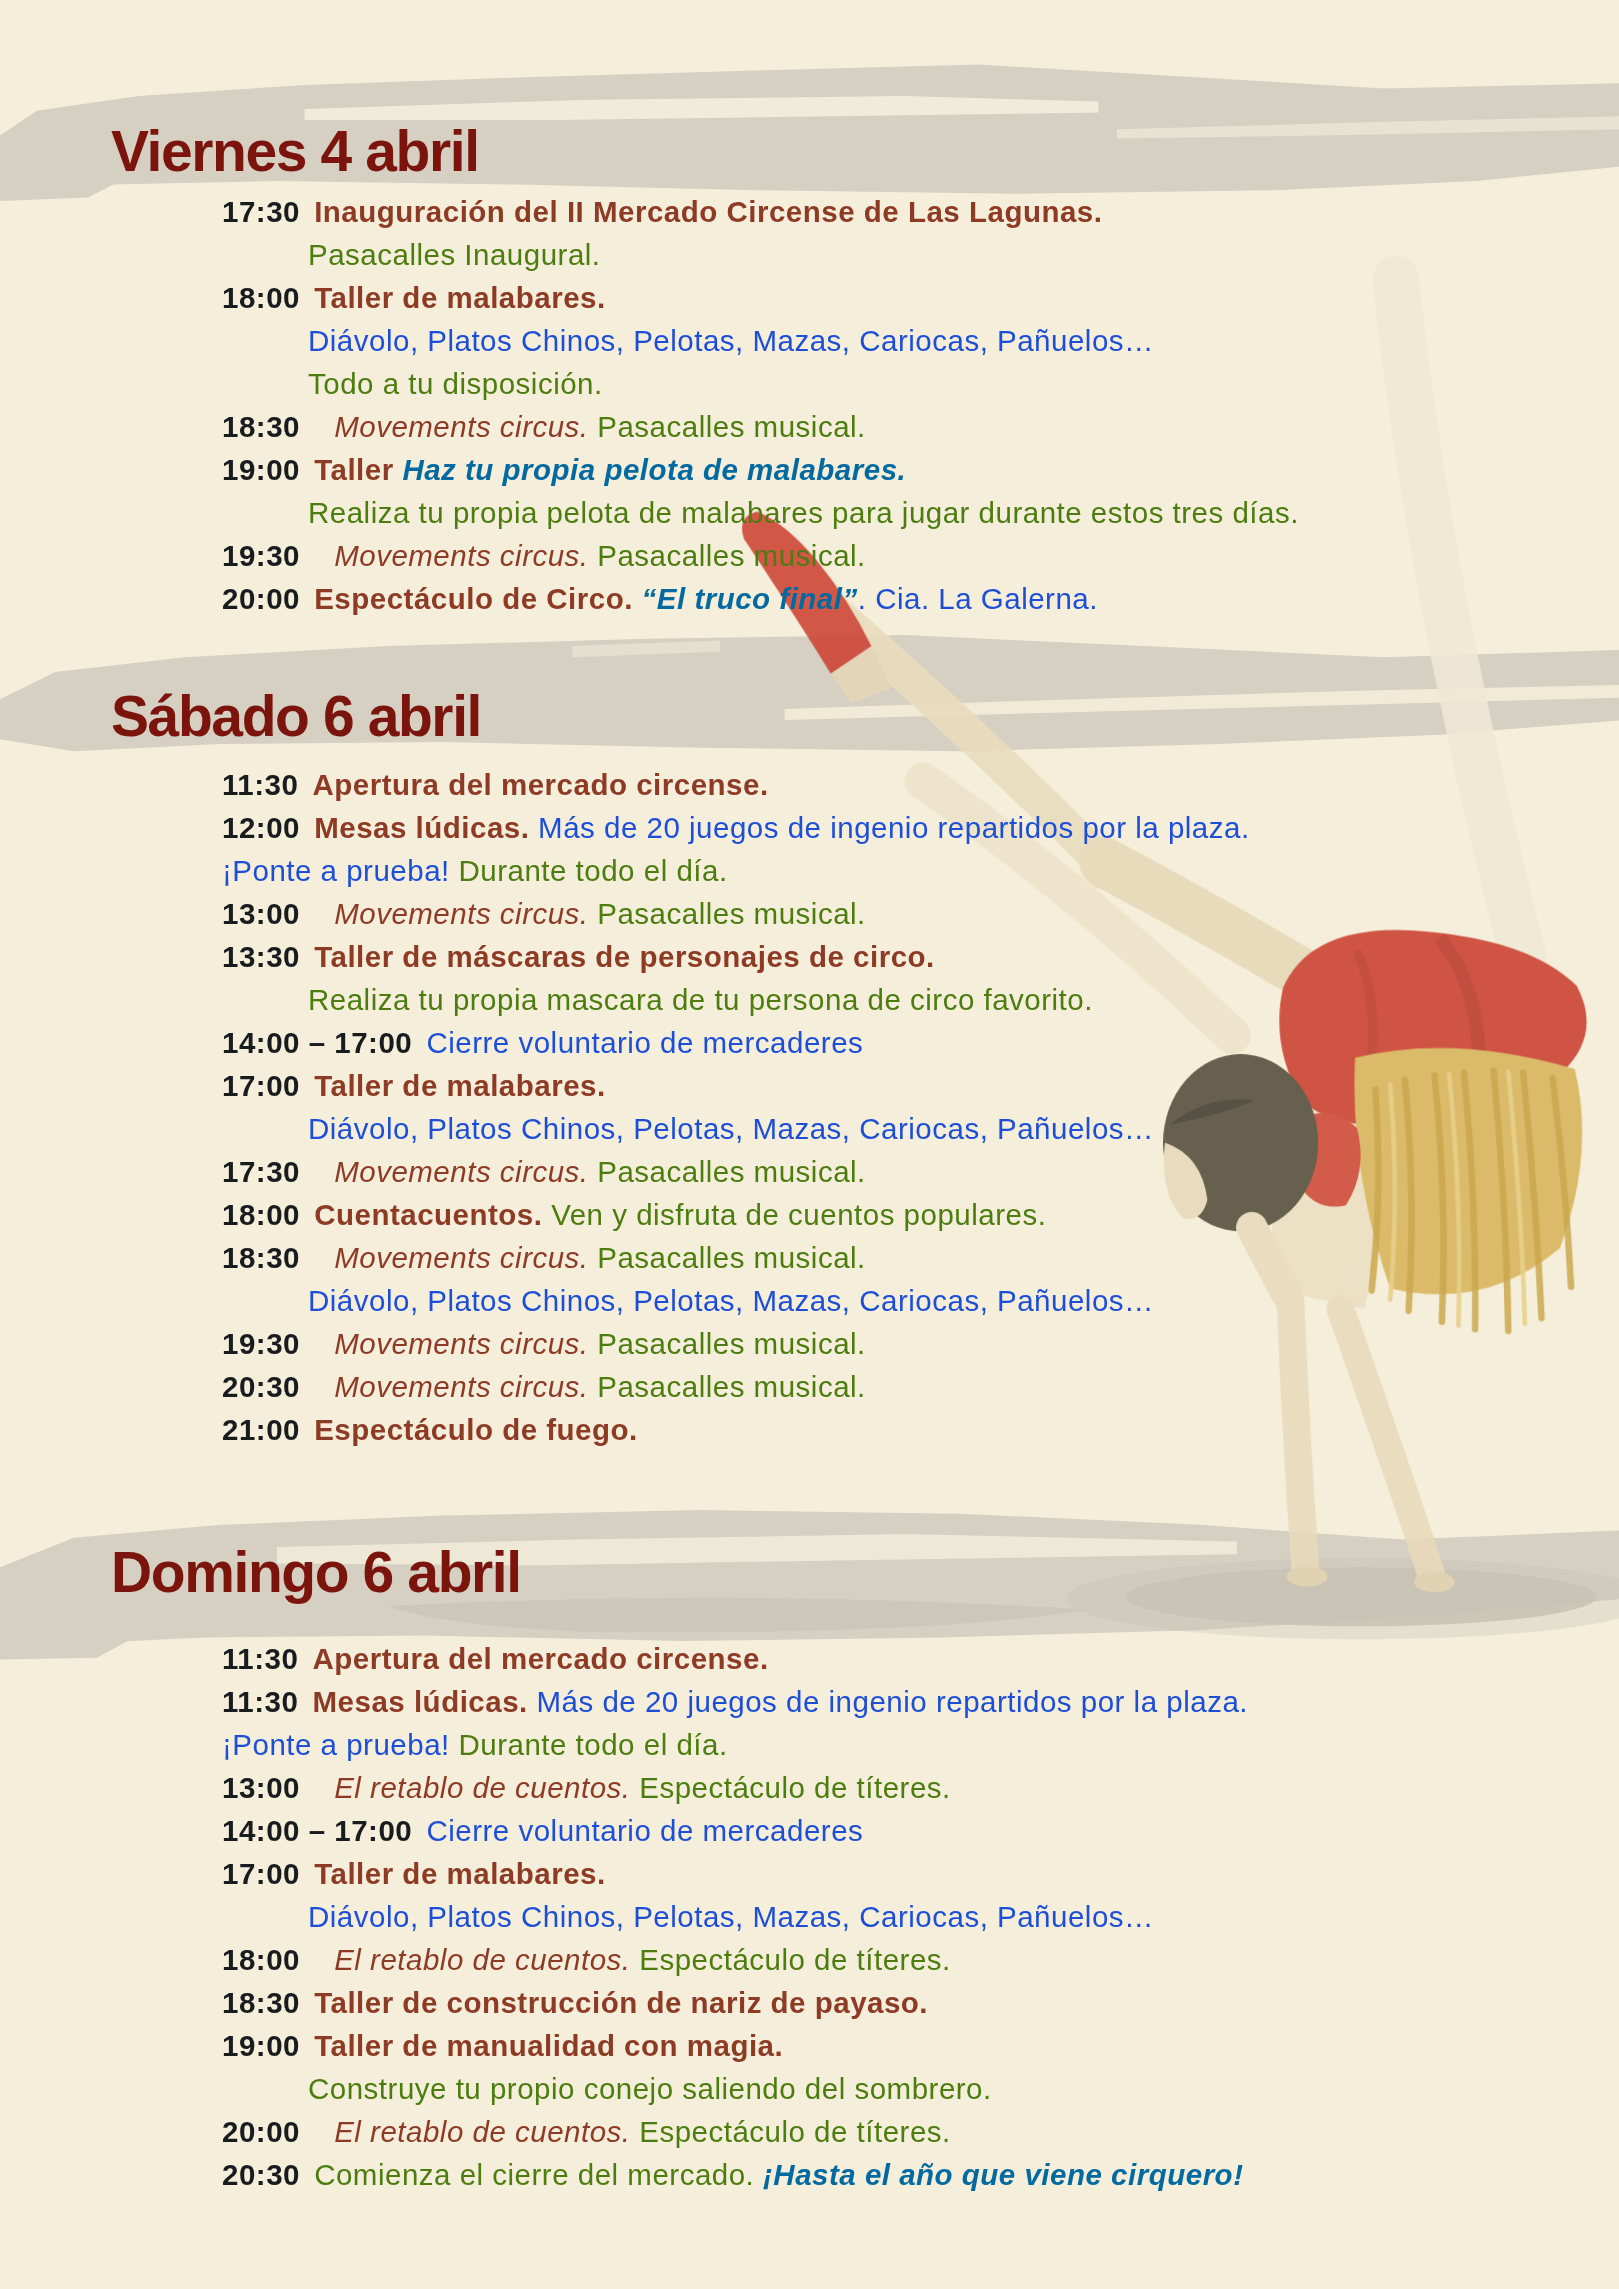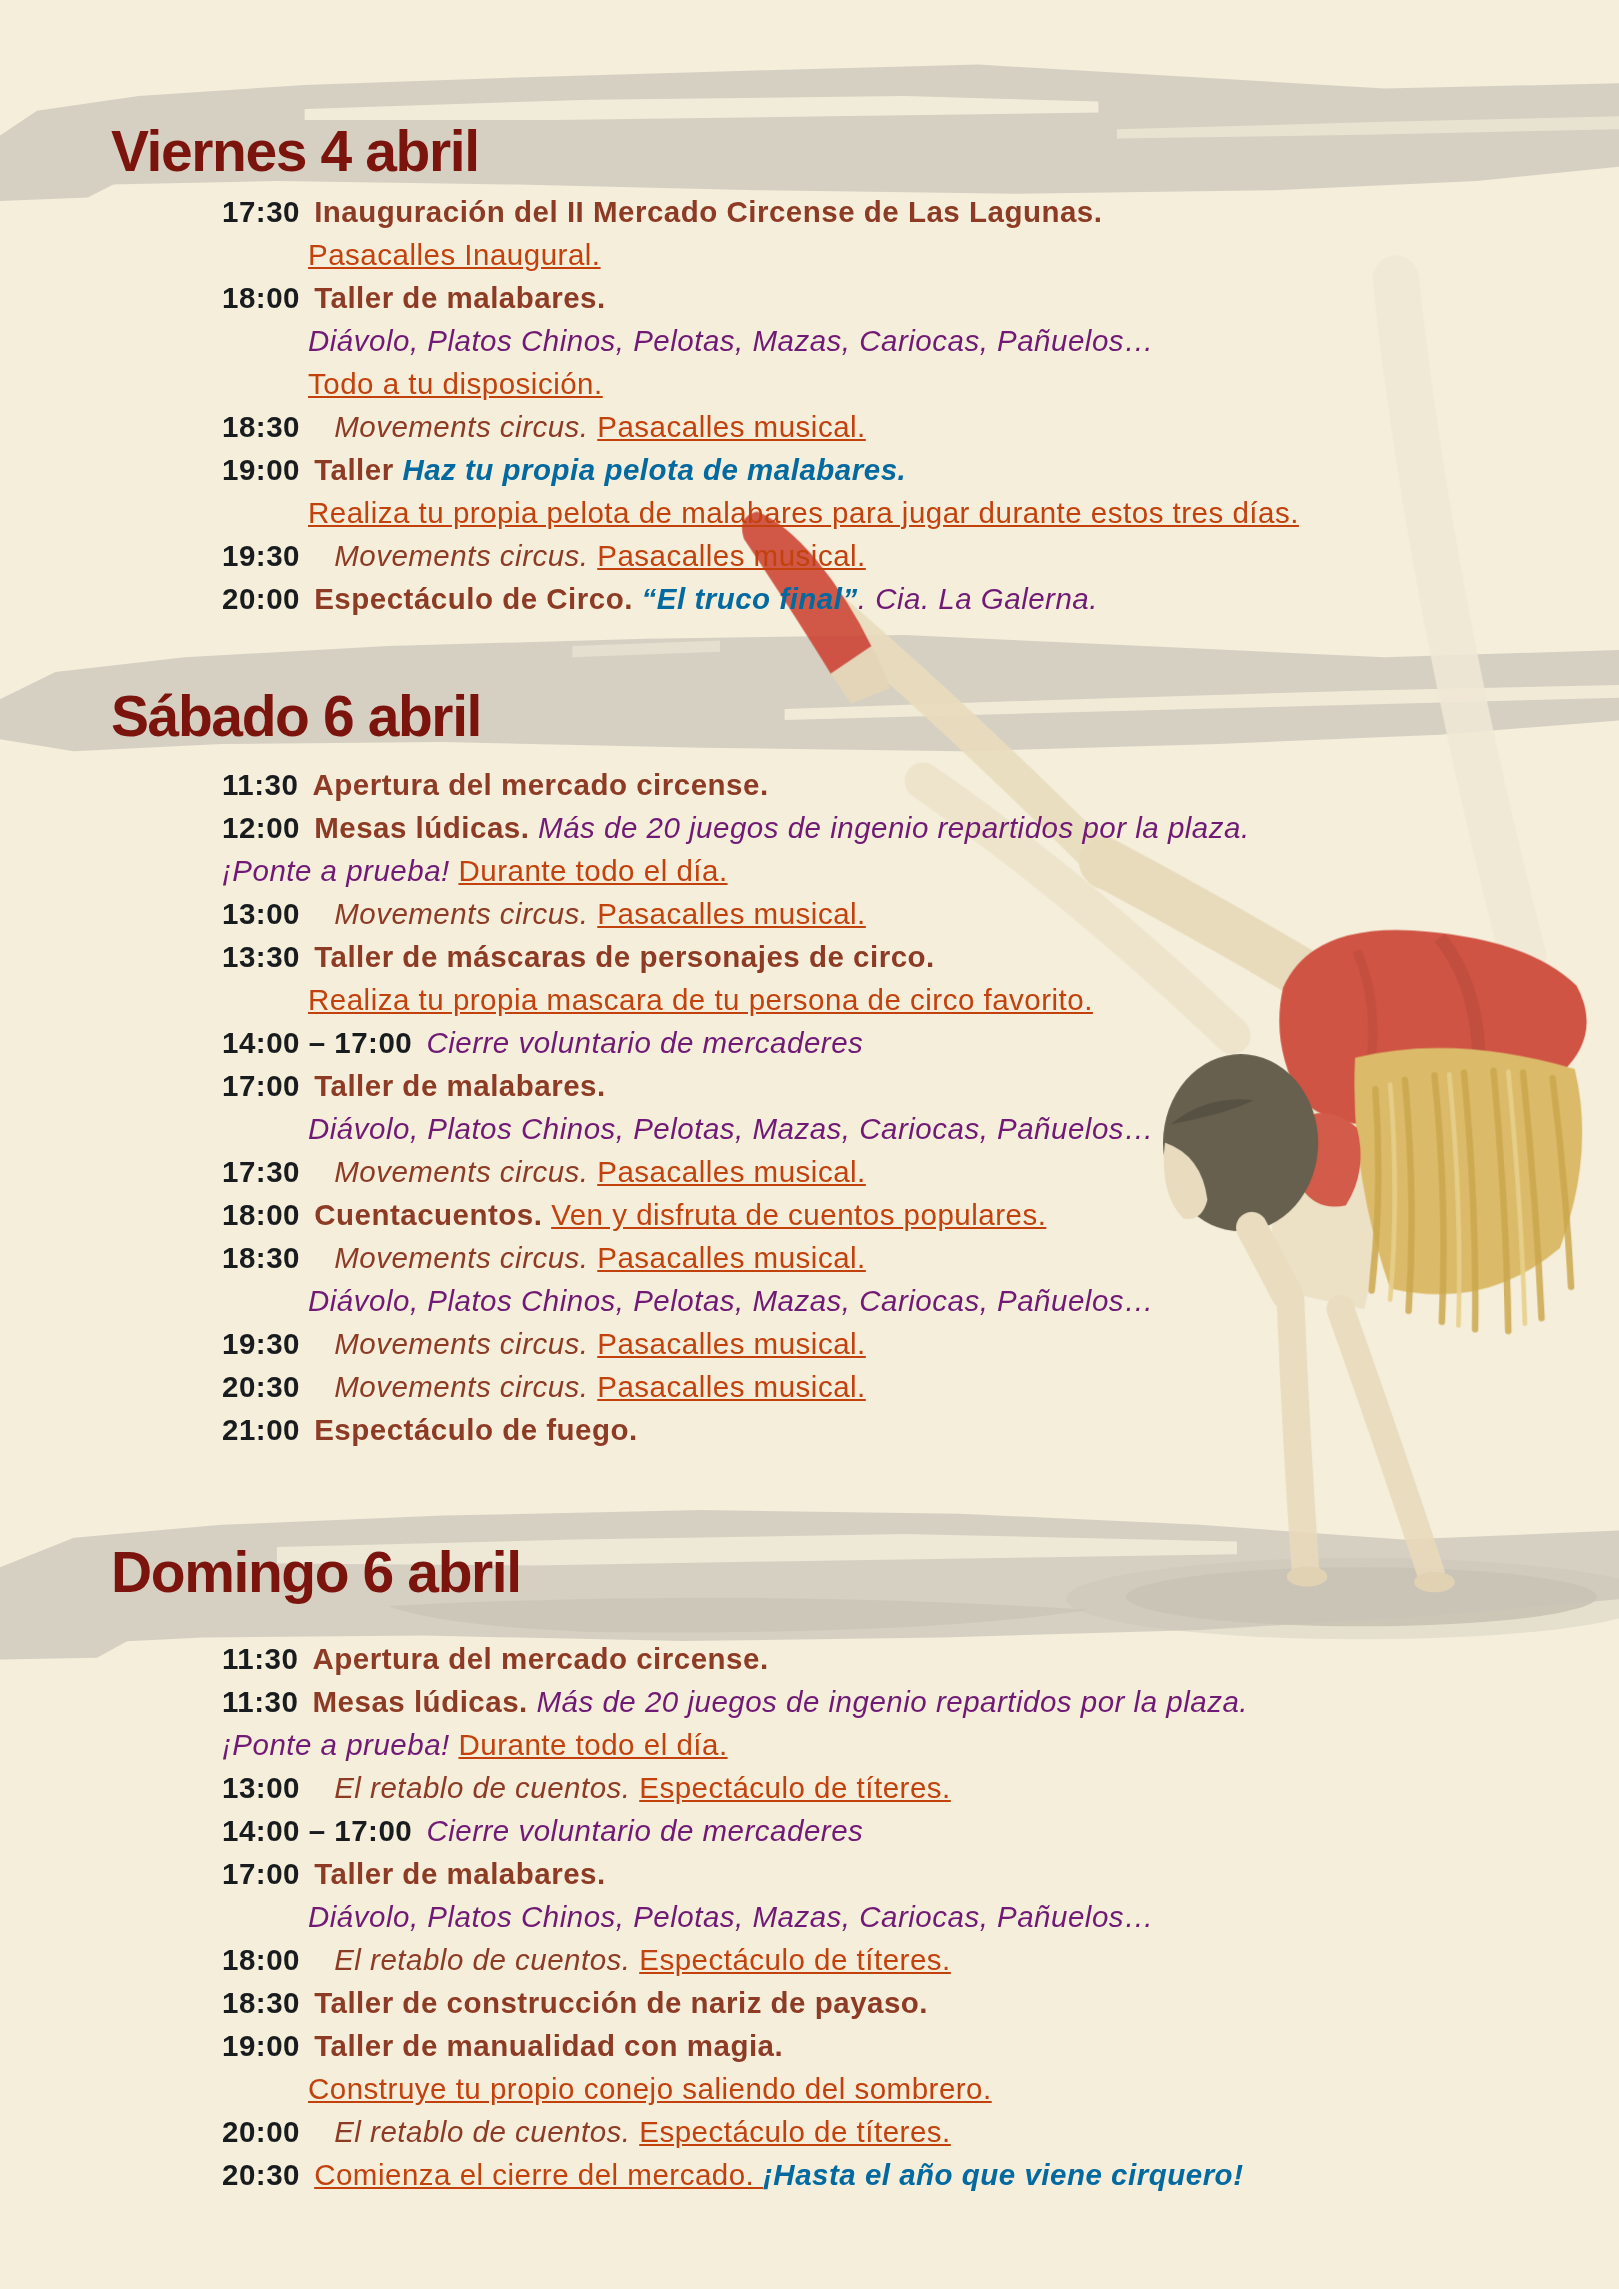--- a/index.html
+++ b/index.html
@@ -35,22 +35,22 @@
     font-size:29.5px;
     letter-spacing:0.5px;
     white-space:pre;
     color:#26292c;
   }
   .line.indent{padding-left:308px;}
   .run-time{font-weight:700;color:#191c1f;margin-right:5.5px;text-align:center;}
   .run-bold-red{font-weight:700;color:#8e3b26;}
   .run-italic-red{font-style:italic;color:#8e3b26;margin-left:20px;}
   .run-bolditalic-red{font-style:italic;font-weight:700;color:#0369a1;}
-  .run-text{color:#c2410c;text-decoration:underline;}
-  .run-italic-text{font-style:italic;color:#701a75;}
+  .run-text{color:#4d7c0f;}
+  .run-italic-text{color:#1d4ed8;}
 </style>
 </head>
 <body>
 
 <div class="page">
 
   <svg class="bg-art" viewBox="0 0 1755 2481" preserveAspectRatio="none" aria-hidden="true">
 
     <g>
       <path fill="#d6d0c3" d="M -5 150 L 40 120 L 150 104 L 330 92 L 560 84 L 830 76 L 1060 70 L 1300 84 L 1500 96 L 1760 90 L 1760 180 L 1600 196 L 1380 206 L 1100 210 L 820 206 L 560 200 L 300 196 L 120 200 L -5 192 Z"></path>

